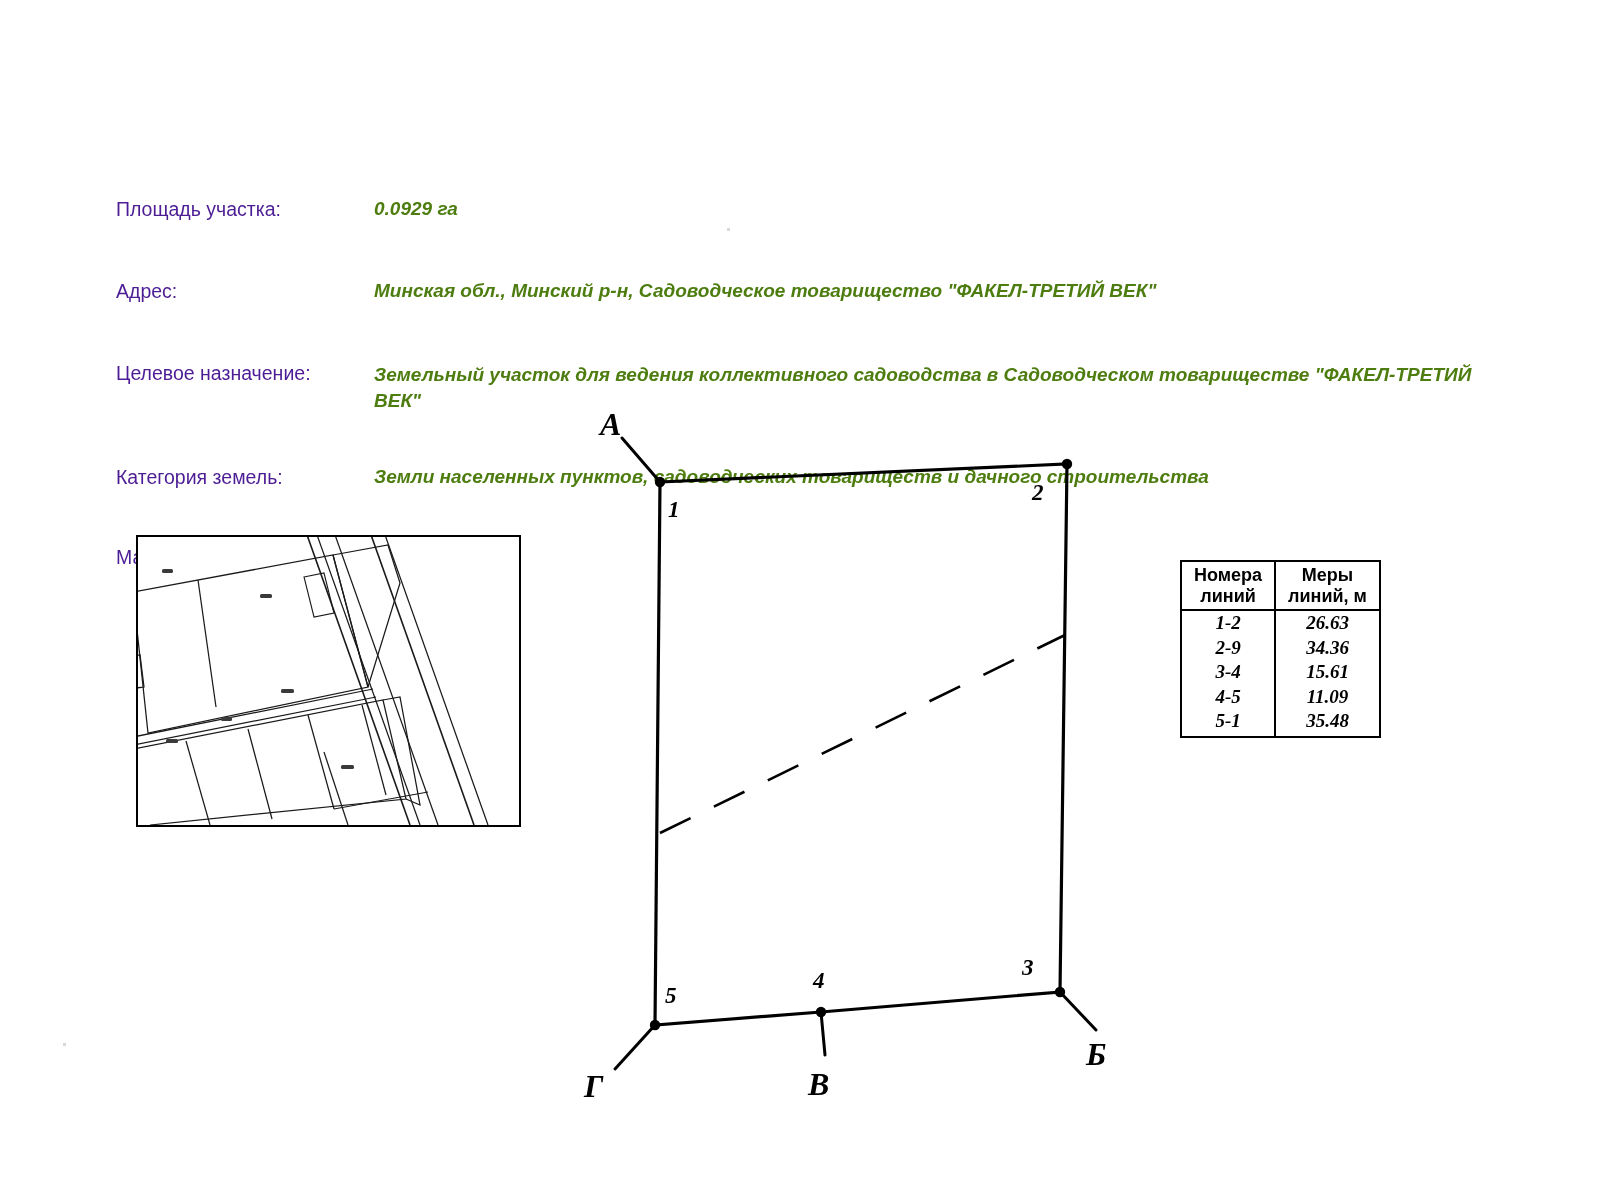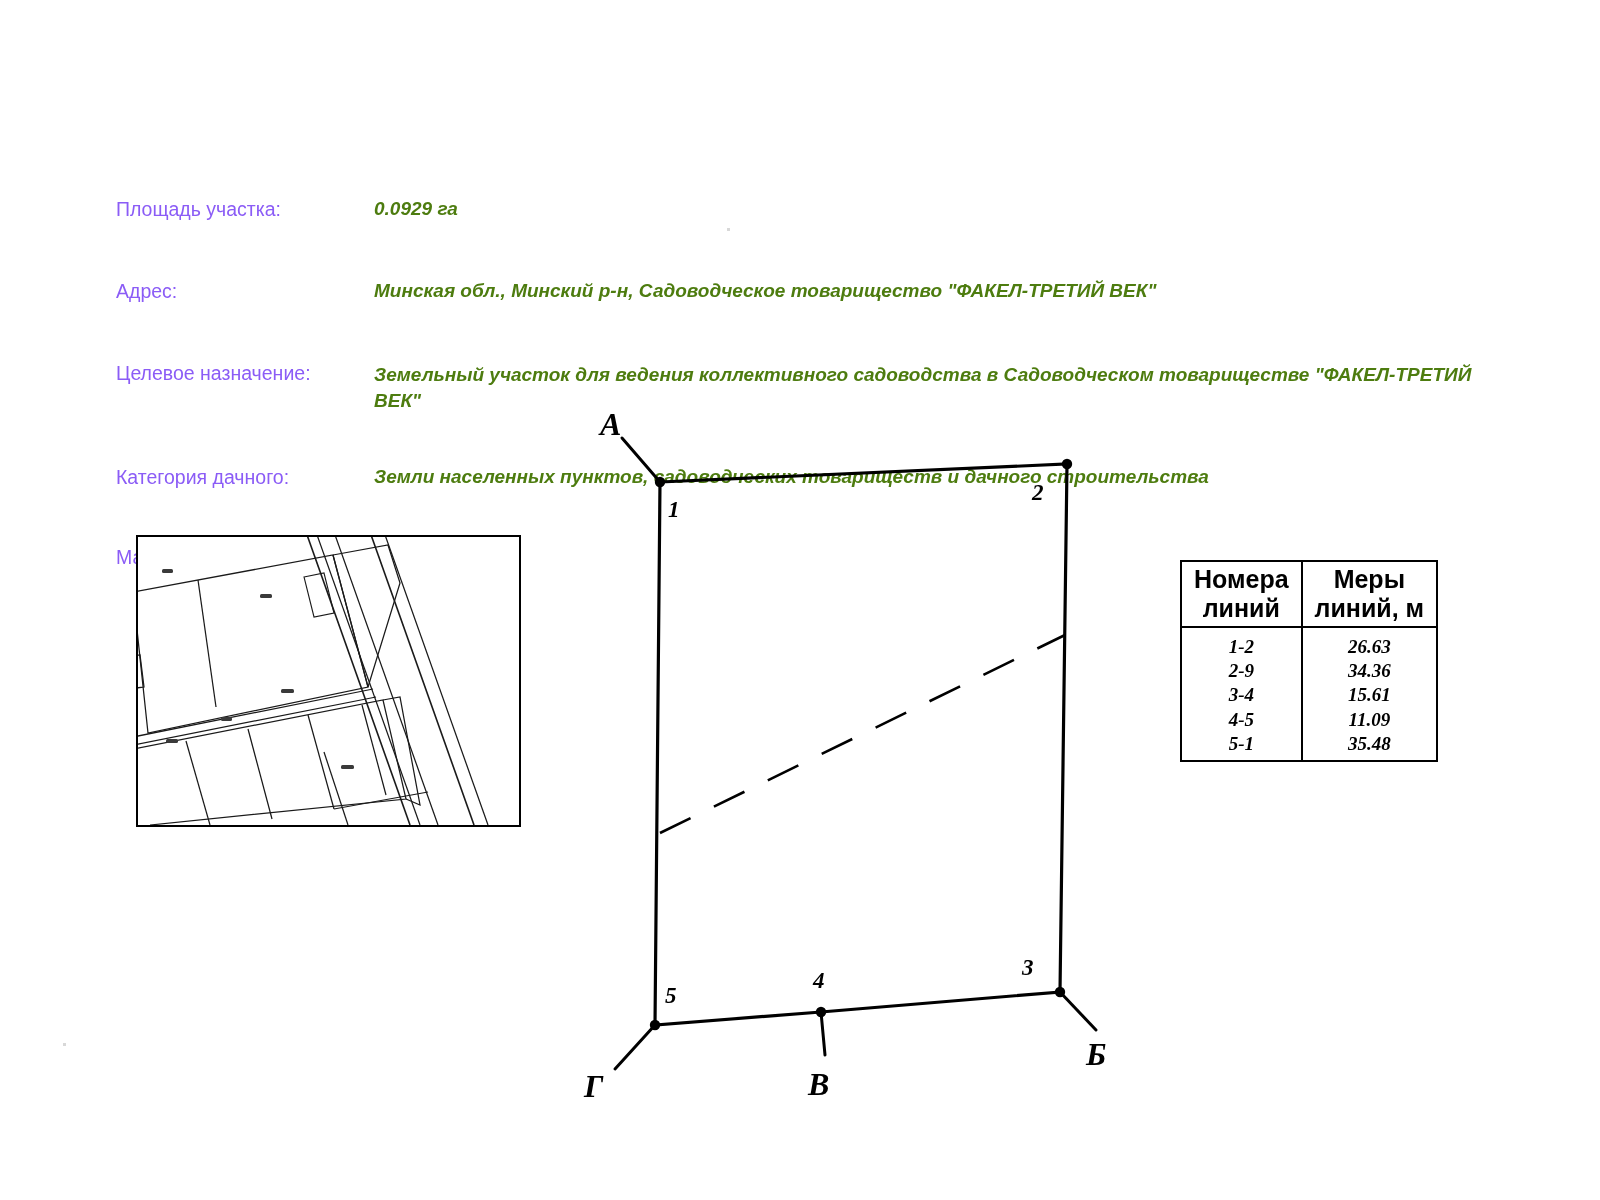--- a/index.html
+++ b/index.html
@@ -44,21 +44,21 @@
     min-height: 28px;
     margin-bottom: 12px;
   }
   .meta-label {
     position: absolute;
     left: 0;
     top: 0;
     width: 250px;
     font-size: 19.5px;
     font-family: "Liberation Sans", sans-serif;
-    color: #8b5cf6;
+    color: #4c1d95;
   }
   .meta-value {
     position: absolute;
     left: 258px;
     top: 0;
     font-size: 19px;
     font-weight: bold;
     font-style: italic;
     font-family: "Liberation Sans", sans-serif;
     color: #4d7c0f;
@@ -101,42 +101,42 @@
   
   #measure-table {
     position: absolute;
     left: 1180px;
     top: 560px;
     border-collapse: collapse;
     border: 2.5px solid #000;
     background: #fff;
   }
   #measure-table th {
-    font-size: 25px;
+    font-size: 18px;
     font-weight: bold;
     font-family: "Liberation Sans", sans-serif;
     padding: 3px 12px 3px 12px;
     text-align: center;
     line-height: 1.15;
     border-right: 2.5px solid #000;
     border-bottom: 2.5px solid #000;
   }
   #measure-table th:last-child { border-right: none; }
   #measure-table td {
     font-size: 19px;
     font-weight: bold;
     font-style: italic;
     font-family: "Liberation Serif", serif;
     padding: 1px 14px 1px 14px;
     text-align: center;
     border-right: 2.5px solid #000;
     line-height: 1.18;
   }
   #measure-table td:last-child { border-right: none; }
-  #measure-table tr:first-child td { padding-top: 8px; }
+  #measure-table tr:first-child td { padding-top: 1px; }
   #measure-table tr:last-child td { padding-bottom: 4px; }
 
   .vtx-num {
     font-family: "Liberation Serif", serif;
     font-style: italic;
     font-size: 23px;
     font-weight: bold;
   }
   .dir-letter {
     font-family: "Liberation Serif", serif;
@@ -168,21 +168,21 @@
       <span class="meta-label">Адрес:</span>
       <span class="meta-value">Минская обл., Минский р-н, Садоводческое товарищество "ФАКЕЛ-ТРЕТИЙ ВЕК"</span>
     </div>
 
     <div class="meta-row row-purp">
       <span class="meta-label">Целевое назначение:</span>
       <span class="meta-value wrap">Земельный участок для ведения коллективного садоводства в Садоводческом товариществе "ФАКЕЛ-ТРЕТИЙ ВЕК"</span>
     </div>
 
     <div class="meta-row row-cat">
-      <span class="meta-label">Категория дачного:</span>
+      <span class="meta-label">Категория земель:</span>
       <span class="meta-value">Земли населенных пунктов, садоводческих товариществ и дачного строительства</span>
     </div>
 
     <div class="meta-row row-scale">
       <span class="meta-label">Масштаб плана:</span>
       <span class="meta-value">1:500</span>
     </div>
 
   </div>
 

